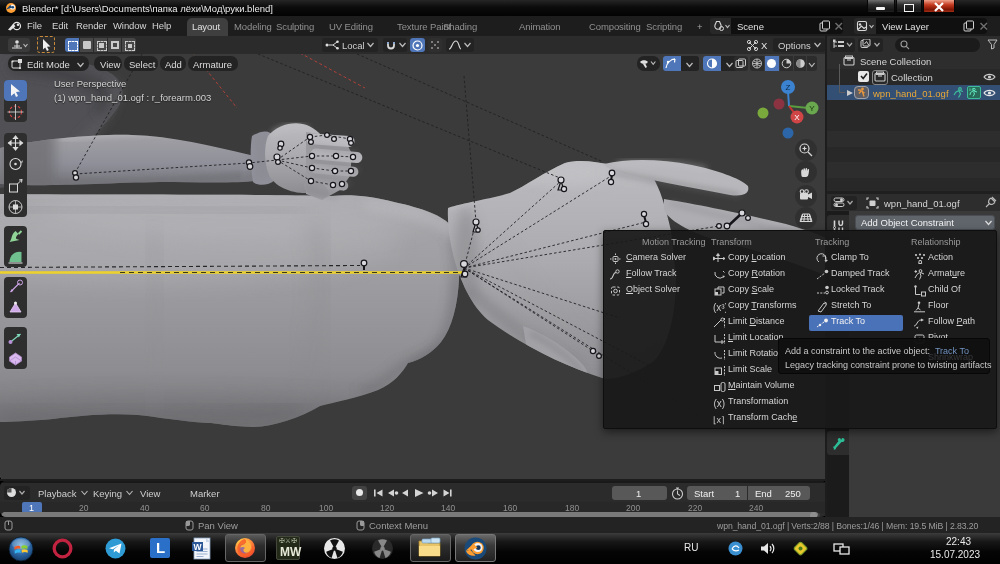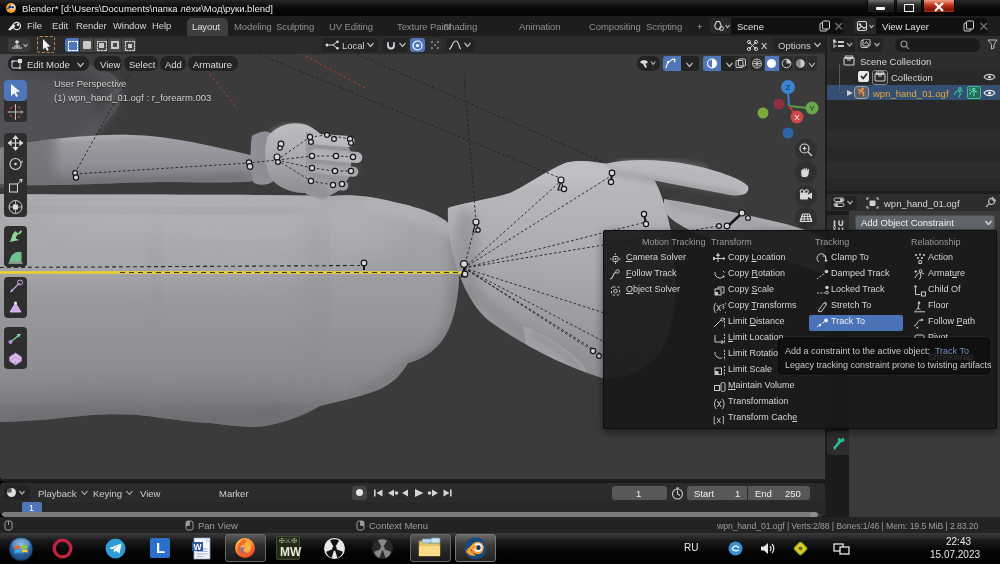--- a/index.html
+++ b/index.html
@@ -810,21 +810,21 @@
         <path d="M1.5 1 l3 3.5 l3 -3.5" fill="none" stroke="#bbb" stroke-width="1.1"></path>
       </svg>
     </div>
   <div class="abs t95" style="left:93px;top:6.5px;">Keying</div>
   <div class="abs" style="left:125px;top:8.5px;">
       <svg width="9" height="6" viewBox="0 0 9 6">
         <path d="M1.5 1 l3 3.5 l3 -3.5" fill="none" stroke="#bbb" stroke-width="1.1"></path>
       </svg>
     </div>
   <div class="abs t95" style="left:140px;top:6.5px;">View</div>
-  <div class="abs t95" style="left:182px;top:6.5px;padding-left:37px;">Marker</div>
+  <div class="abs t95" style="left:153px;top:6.5px;padding-left:37px;">Marker</div>
 
   <div class="abs" style="left:352px;top:4.5px;width:15px;height:14px;background:#434343;border-radius:3px;"></div>
   <div class="abs" style="left:356px;top:8px;width:7px;height:7px;background:#e8e8e8;border-radius:50%;"></div>
   <svg class="abs" style="left:372px;top:4.5px;" width="82" height="14" viewBox="0 0 82 14">
     <g fill="#d4d4d4">
       <path d="M2 3.5 h1.6 v7 H2 Z M10.5 3.5 v7 L4.5 7 Z"></path>
       <path d="M22 3.5 v7 L16 7 Z"></path>
         <circle cx="24.5" cy="7" r="1.8"></circle>
       <path d="M36 3.5 v7 L30 7 Z"></path>
       <path d="M43 3 L51.5 7 L43 11 Z"></path>
@@ -848,20 +848,34 @@
   <div class="abs" style="left:748px;top:4.5px;width:62px;height:14px;background:#585858;border-radius:0 3px 3px 0;"></div>
   <div class="abs t95" style="left:755px;top:6.5px;color:#f0f0f0;">End</div>
   <div class="abs t95" style="left:785px;top:6.5px;color:#f0f0f0;">250</div>
 
   <div class="abs" style="left:0;top:21px;width:827px;height:11px;background:#282828;"></div>
   <div class="abs" style="left:22px;top:21px;width:20px;height:11px;background:#4f76b8;border-radius:2px;"></div>
   <div class="abs" style="left:29px;top:21.5px;font-size:9px;color:#fff;">1</div>
   <div class="abs" style="left:0;top:32px;width:820px;height:4px;background:#404040;border-radius:2px;"></div>
   <div class="abs" style="left:2px;top:31px;width:816px;height:5px;background:#7a7a7a;border-radius:3px;"></div>
   <div class="abs" style="left:810px;top:30.5px;width:7px;height:7px;background:#8f8f8f;border-radius:50%;"></div>
+  <div id="ruler" style="position:absolute;left:0;top:22px;width:827px;height:11px;font-size:8.5px;color:#909090;">
+    <span class="abs" style="left:79px;">20</span>
+      <span class="abs" style="left:140px;">40</span>
+      <span class="abs" style="left:200px;">60</span>
+      <span class="abs" style="left:261px;">80</span>
+      <span class="abs" style="left:319px;">100</span>
+      <span class="abs" style="left:380px;">120</span>
+      <span class="abs" style="left:441px;">140</span>
+      <span class="abs" style="left:503px;">160</span>
+      <span class="abs" style="left:565px;">180</span>
+      <span class="abs" style="left:626px;">200</span>
+      <span class="abs" style="left:688px;">220</span>
+      <span class="abs" style="left:749px;">240</span>
+  </div>
 </div>
 
 <div id="statusbar" class="abs">
   <div class="abs" style="left:4px;top:3px;">
       <svg width="9" height="11" viewBox="0 0 9 11">
         <rect x="1" y="1" width="7" height="9" rx="2" fill="none" stroke="#999" stroke-width="1"></rect>
         <path d="M4.5 1 v4" stroke="#999"></path>
       </svg>
     </div>
   <div class="abs" style="left:185px;top:3px;">

